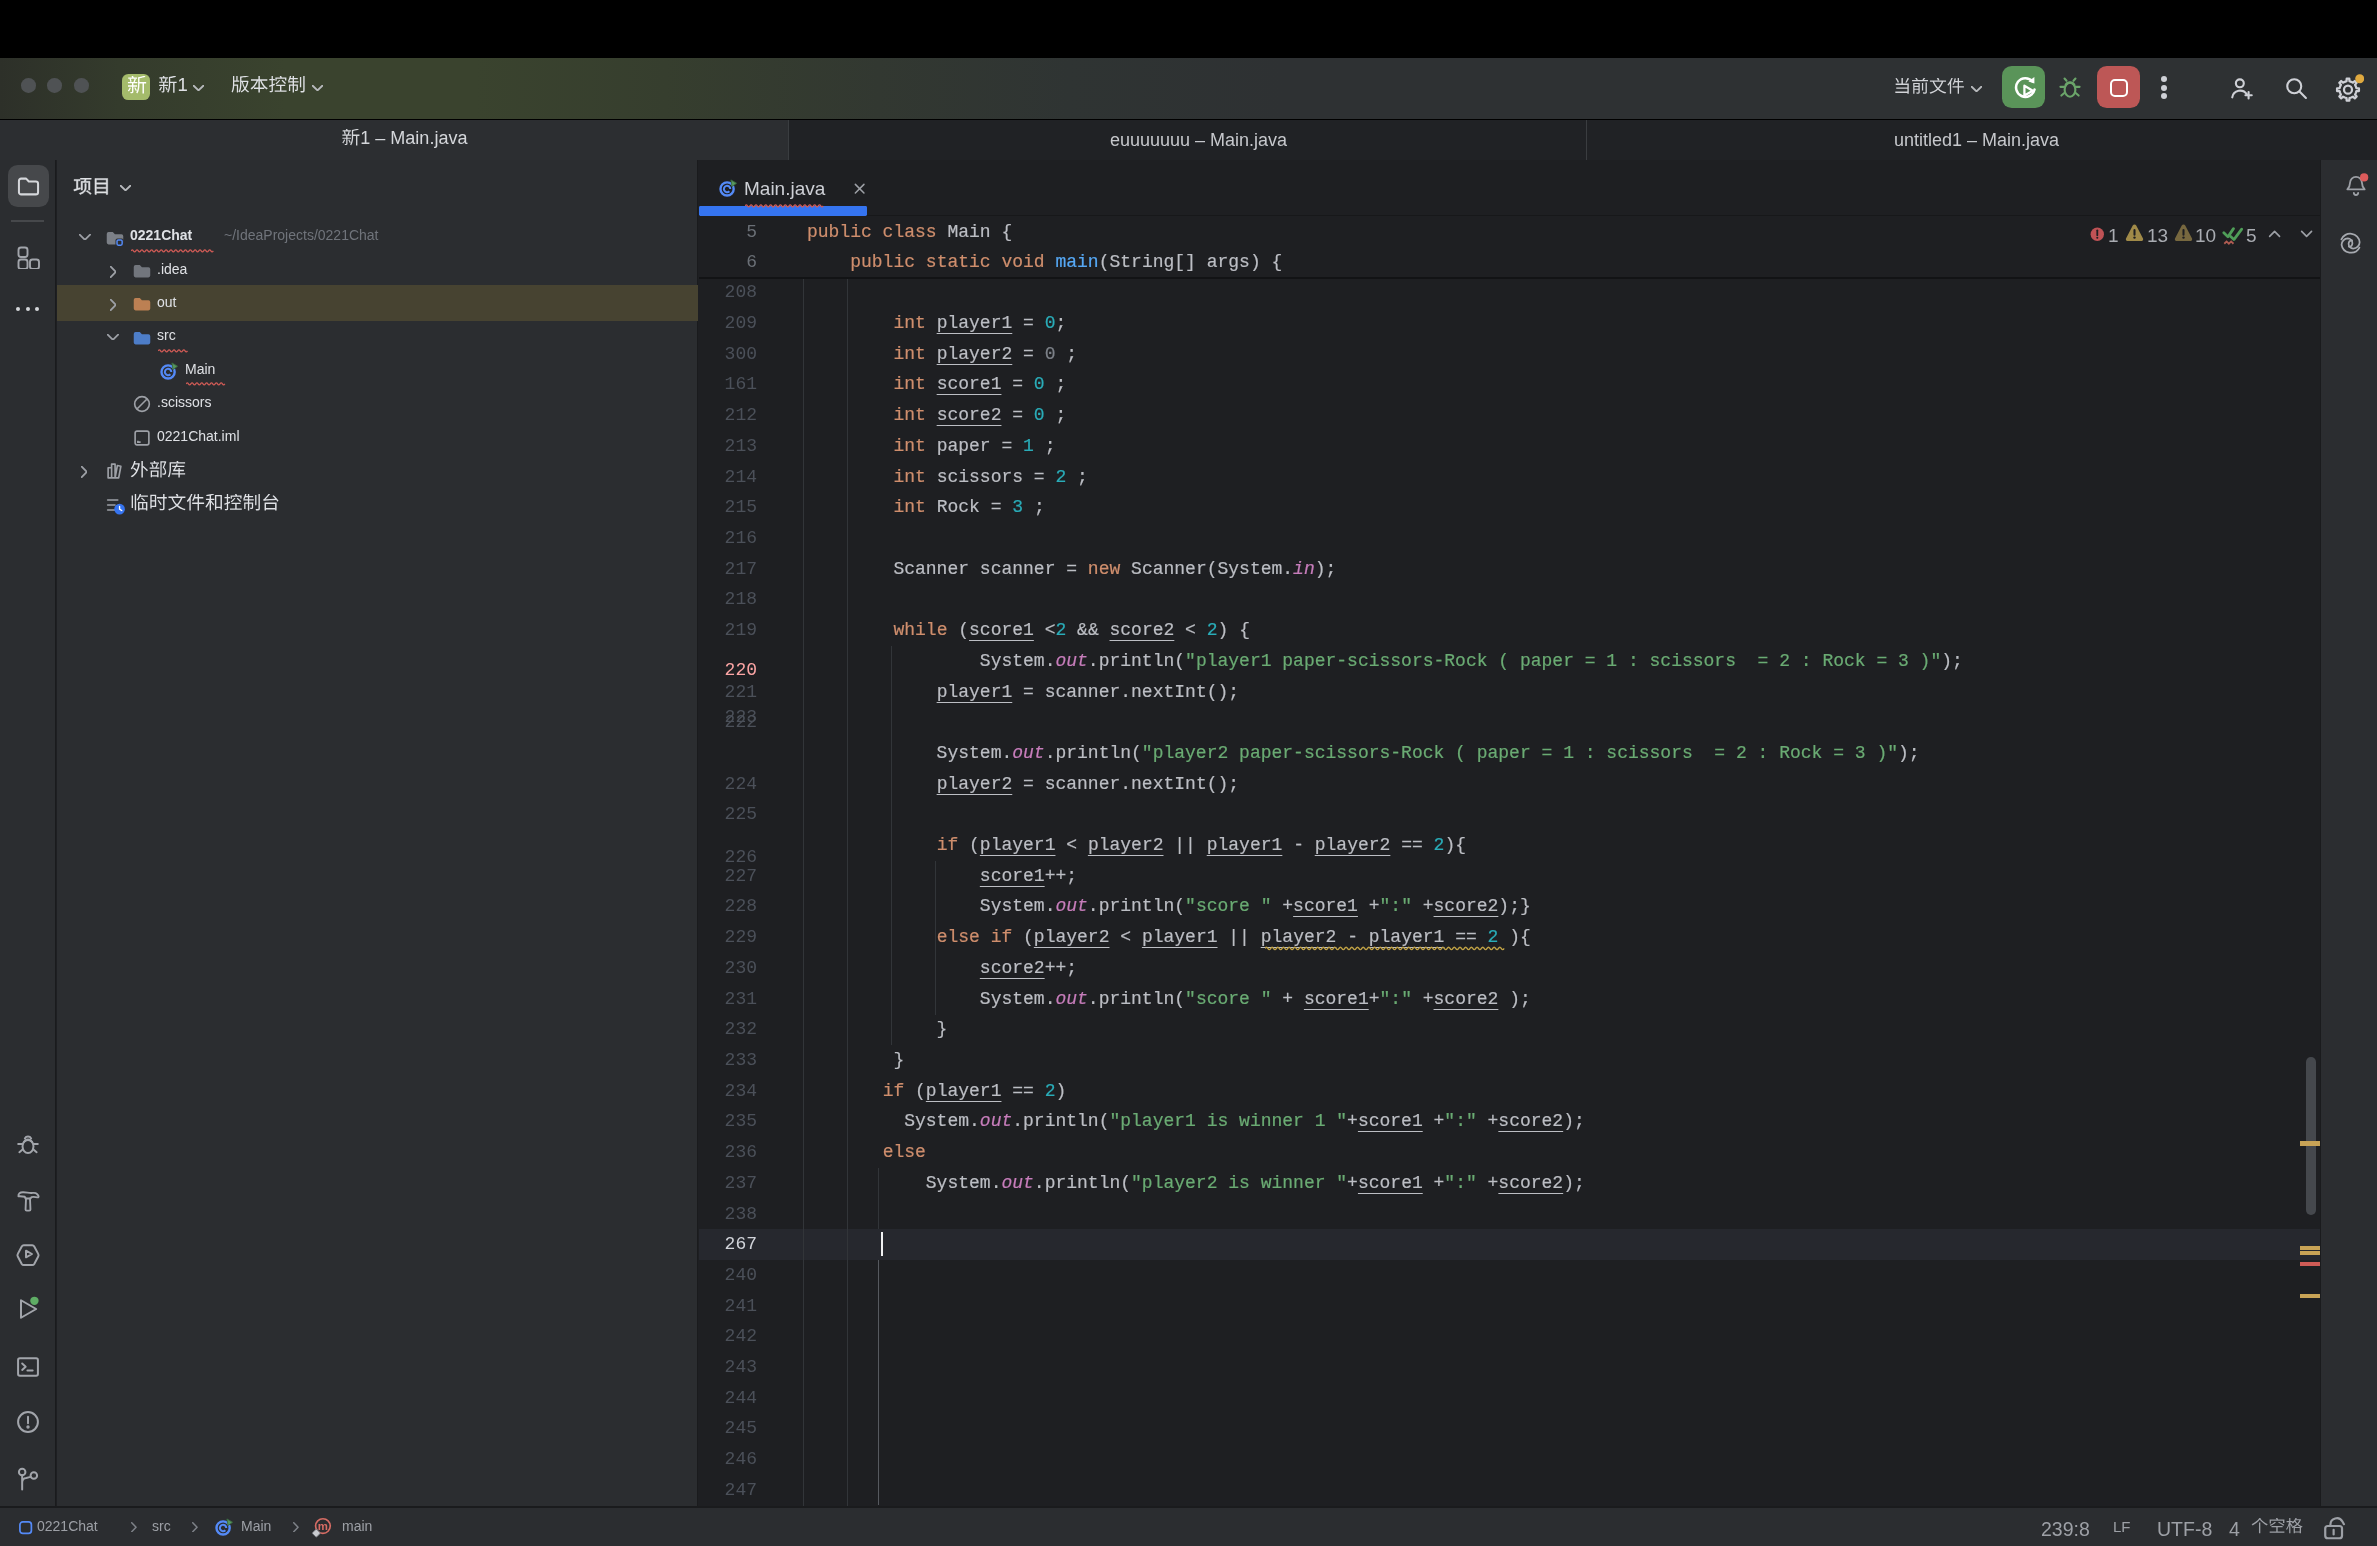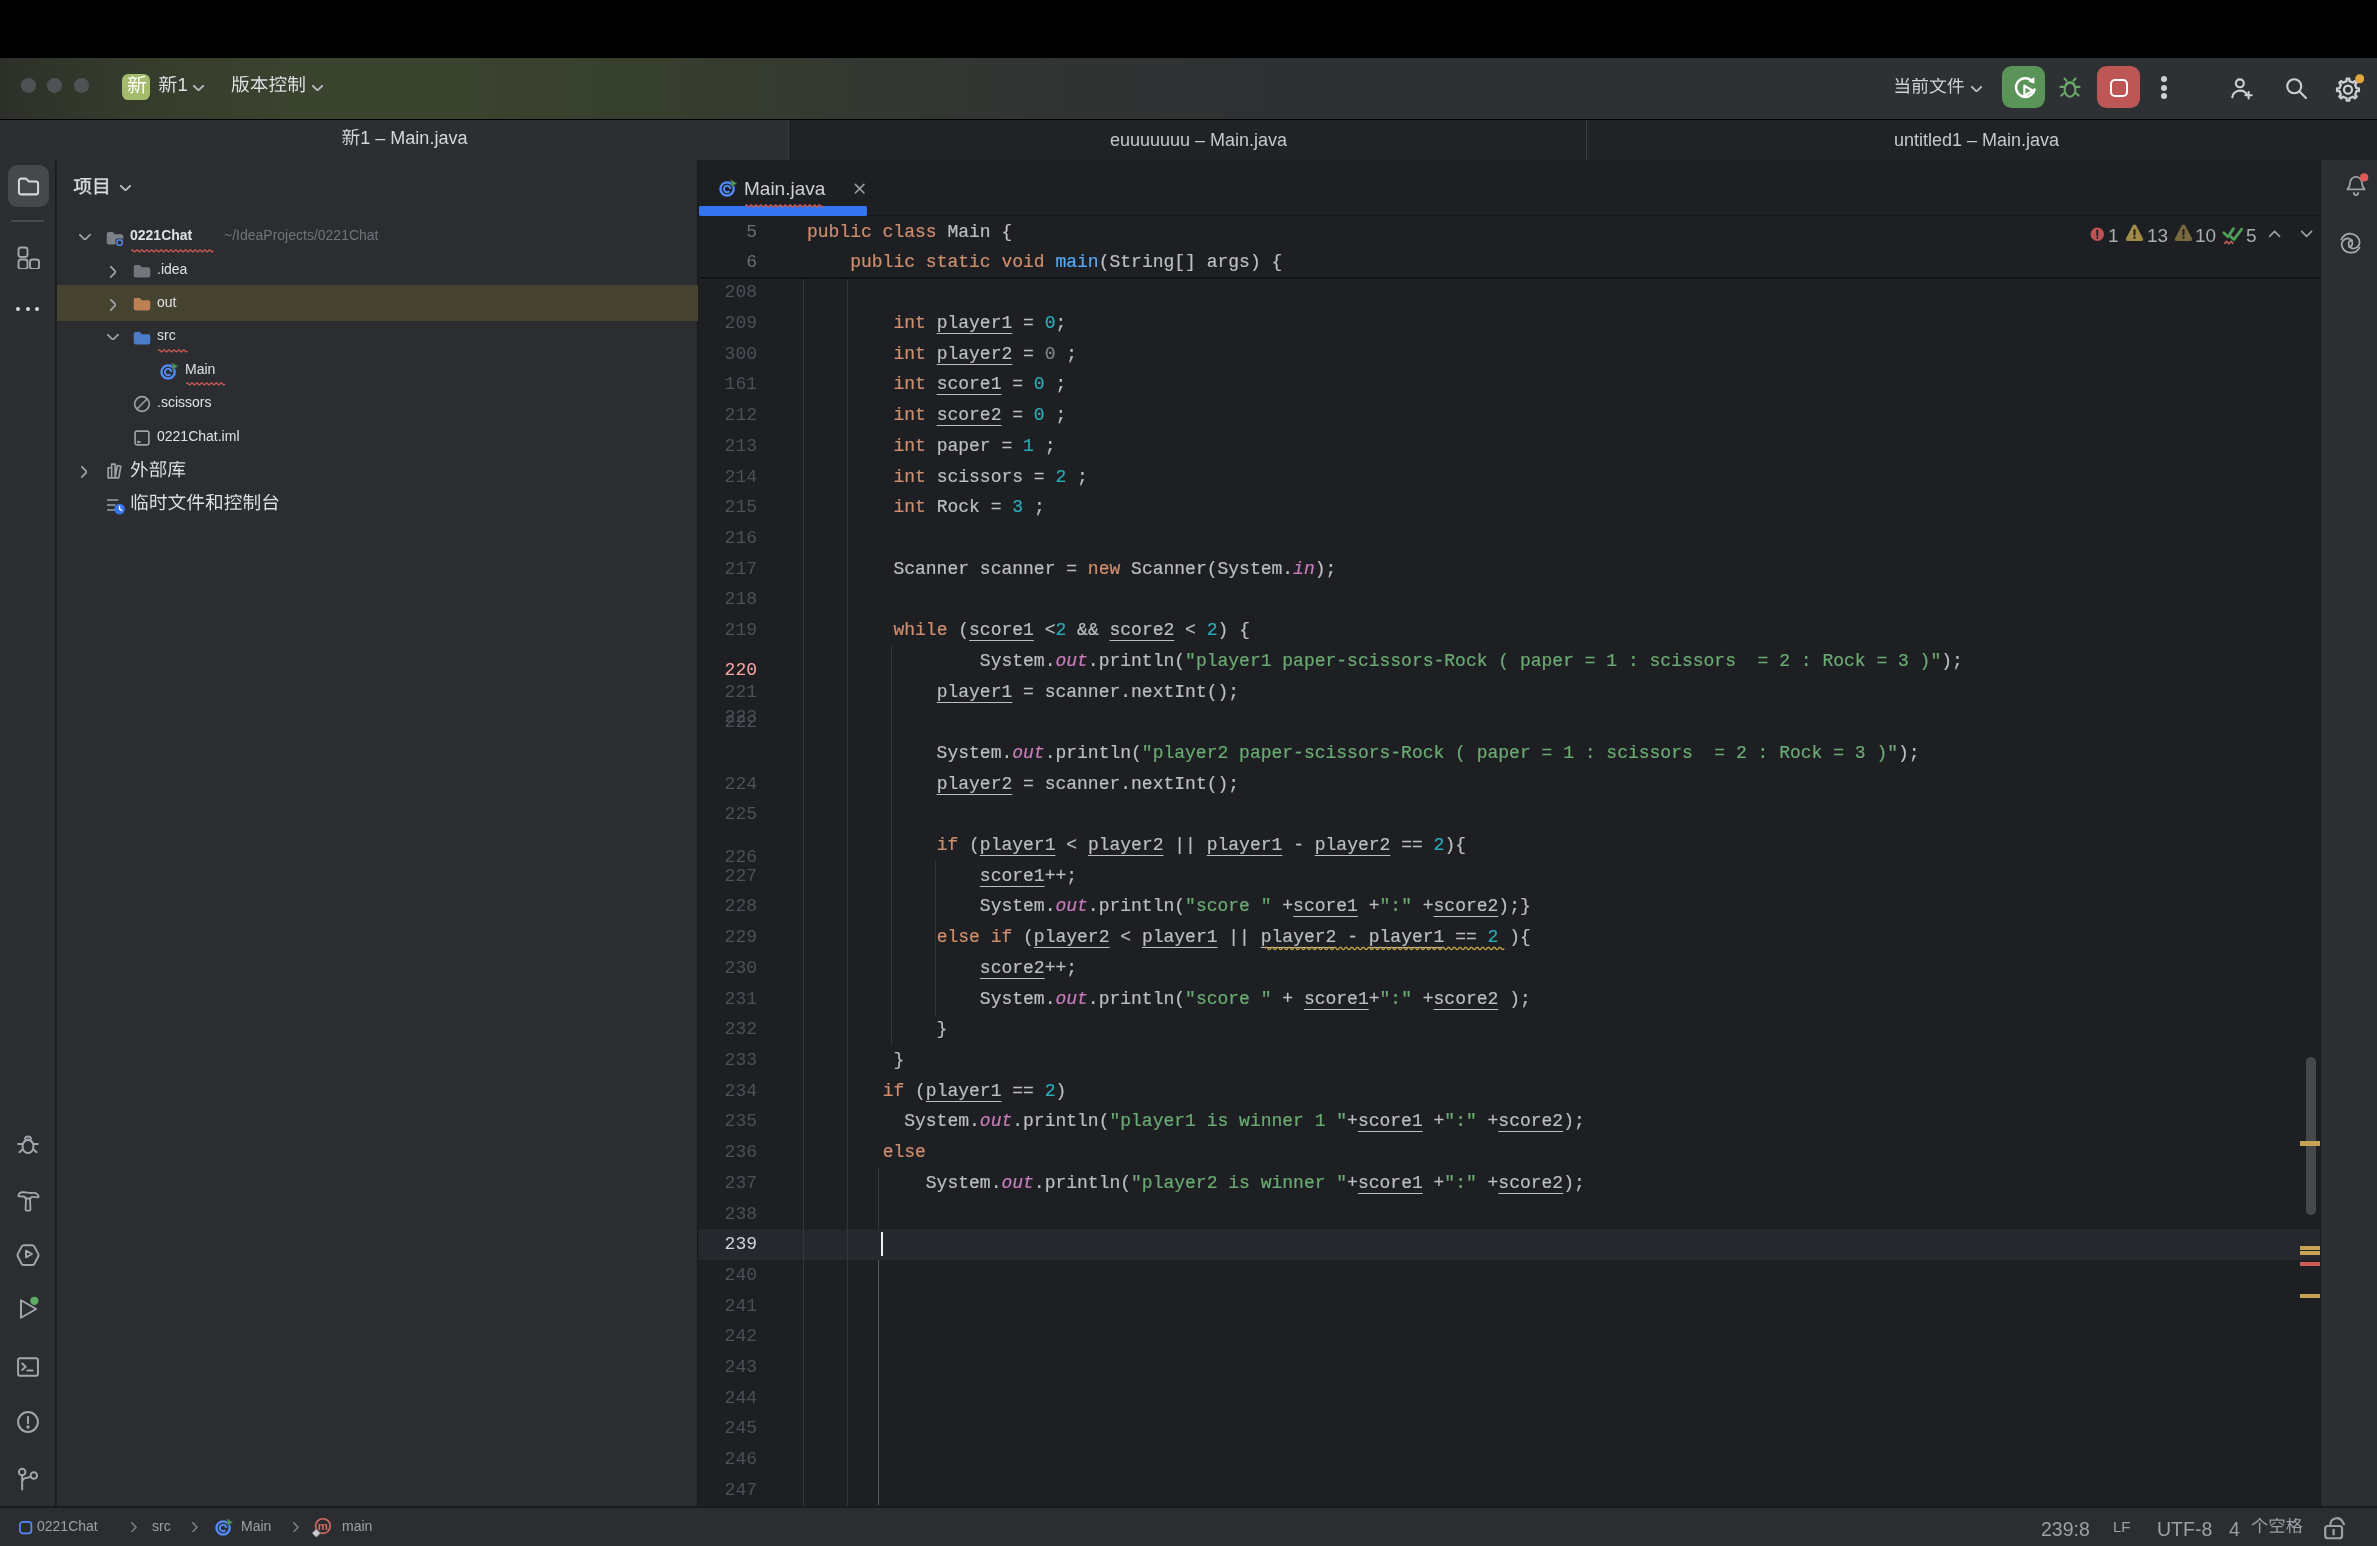--- a/index.html
+++ b/index.html
@@ -317,21 +317,21 @@
 <pre class="abs" style="left:807px;top:1045px">        }</pre>
 <div class="ln" style="left:715px;top:1076px;line-height:31px;color:#4b5059">234</div>
 <pre class="abs" style="left:807px;top:1076px">       <span class="kw">if </span>(<span class="u">player1</span> == <span class="num">2</span>)</pre>
 <div class="ln" style="left:715px;top:1106px;line-height:31px;color:#4b5059">235</div>
 <pre class="abs" style="left:807px;top:1106px">         System.<span class="fld">out</span>.println(<span class="str">"player1 is winner 1 "</span>+<span class="u">score1</span> +<span class="str">":"</span> +<span class="u">score2</span>);</pre>
 <div class="ln" style="left:715px;top:1137px;line-height:31px;color:#4b5059">236</div>
 <pre class="abs" style="left:807px;top:1137px">       <span class="kw">else</span></pre>
 <div class="ln" style="left:715px;top:1168px;line-height:31px;color:#4b5059">237</div>
 <pre class="abs" style="left:807px;top:1168px">           System.<span class="fld">out</span>.println(<span class="str">"player2 is winner "</span>+<span class="u">score1</span> +<span class="str">":"</span> +<span class="u">score2</span>);</pre>
 <div class="ln" style="left:715px;top:1199px;line-height:31px;color:#4b5059">238</div>
-<div class="ln" style="left:715px;top:1229px;line-height:31px;color:#d1d4da">239</div>
+<div class="ln" style="left:715px;top:1229px;line-height:31px;color:#d1d4da">267</div>
 <div class="ln" style="left:715px;top:1260px;line-height:31px;color:#4b5059">240</div>
 <div class="ln" style="left:715px;top:1291px;line-height:31px;color:#4b5059">241</div>
 <div class="ln" style="left:715px;top:1321px;line-height:31px;color:#4b5059">242</div>
 <div class="ln" style="left:715px;top:1352px;line-height:31px;color:#4b5059">243</div>
 <div class="ln" style="left:715px;top:1383px;line-height:31px;color:#4b5059">244</div>
 <div class="ln" style="left:715px;top:1413px;line-height:31px;color:#4b5059">245</div>
 <div class="ln" style="left:715px;top:1444px;line-height:31px;color:#4b5059">246</div>
 <div class="ln" style="left:715px;top:1475px;line-height:31px;color:#4b5059">247</div>
 <div class="abs" style="left:881px;top:1232px;width:2.4px;height:23.6px;background:#f0f1f2"></div>
 <svg style="position:absolute;left:1265px;top:946px" width="243" height="6.3" viewBox="0 0 350 9">

